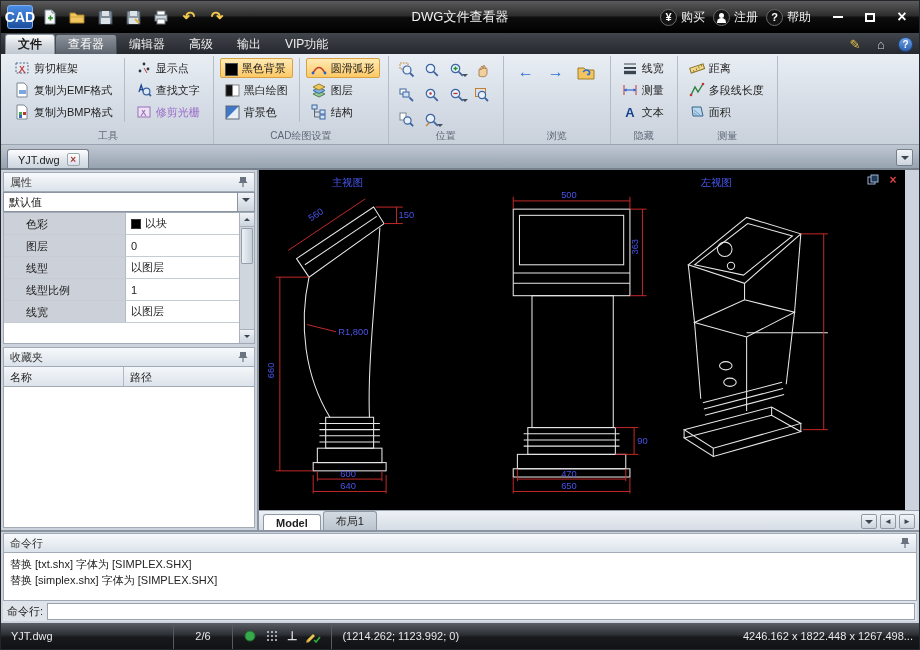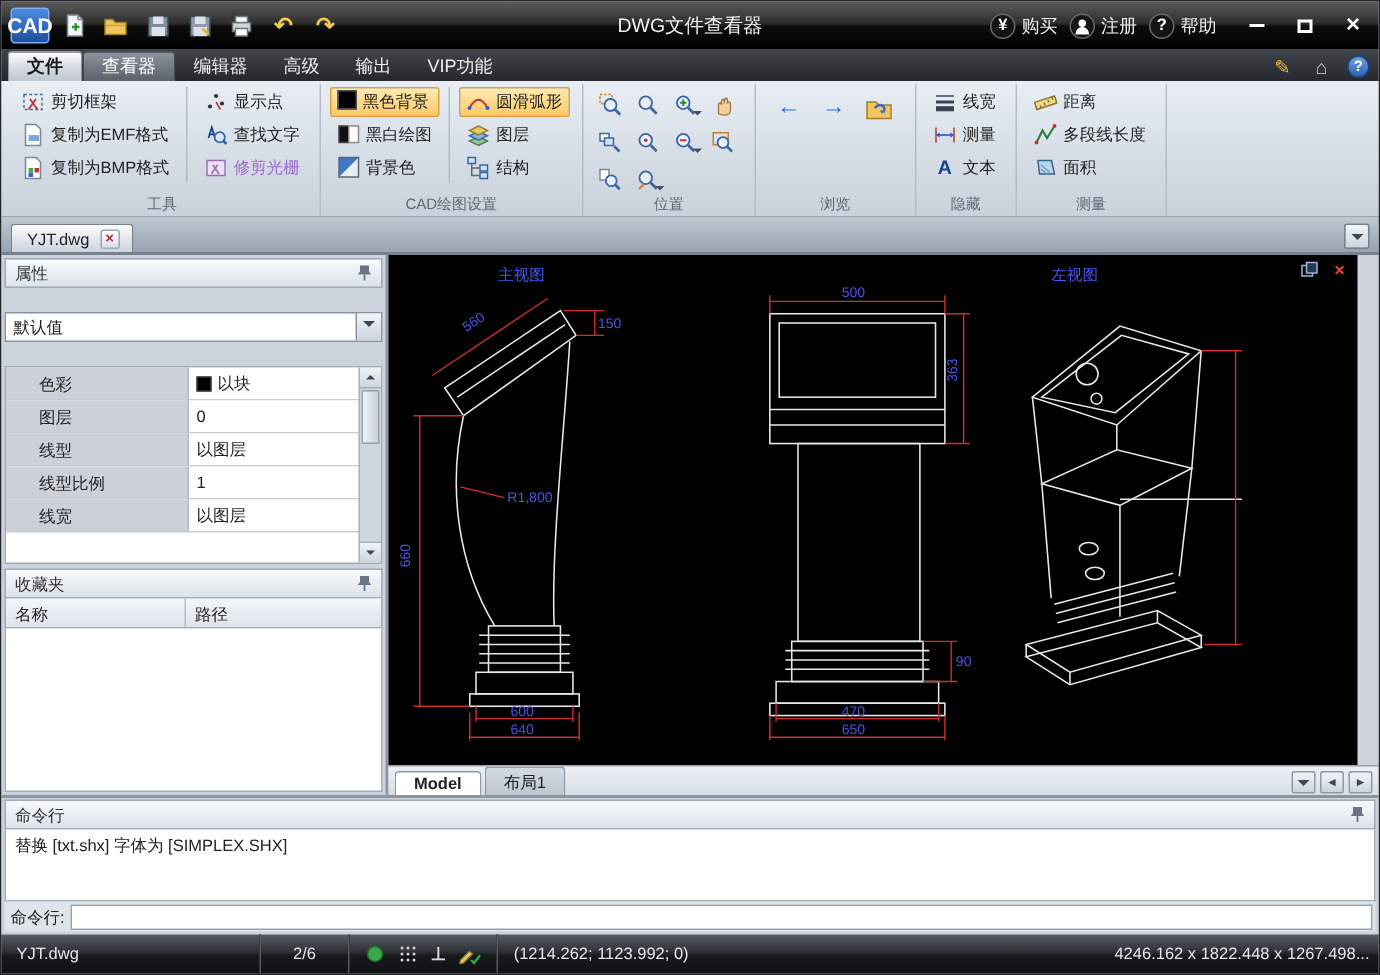--- a/index.html
+++ b/index.html
@@ -43,21 +43,21 @@
     font-size:10px; font-weight:bold; display:flex; align-items:center; justify-content:center; border:1px solid #1d447f; }
 
   
   .ribbon { height:91px; flex:0 0 91px; display:flex; background:linear-gradient(#e9eef4,#d6dde6 55%,#c9d1db);
     border-bottom:1px solid #9aa4b0; padding:2px 0 0 2px; }
   .rgroup { position:relative; border-right:1px solid #b4bcc7; padding:2px 8px 14px 6px; }
   .rg-label { position:absolute; bottom:1px; left:0; right:0; text-align:center; font-size:10px; color:#5d6876; }
   .cols { display:flex; }
   .col { display:flex; flex-direction:column; gap:2px; }
   .col.sep { border-left:1px solid #b4bcc7; margin-left:6px; padding-left:6px;font-family:Liberation Serif, serif; }
-  .rbtn { display:flex; align-items:flex-start; gap:4px; height:20px; padding:1px 4px; white-space:nowrap; border:1px solid transparent; border-radius:2px; }
+  .rbtn { display:flex; align-items:flex-end; gap:4px; height:20px; padding:1px 4px; white-space:nowrap; border:1px solid transparent; border-radius:2px; }
   .rbtn.on { background:linear-gradient(#ffeab3,#fdc966); border-color:#d8a243; }
   .rbtn .lbl { font-size:11px; }
   .rbtn.vip .lbl { color:#9b6fc9; }
   .ic { flex:0 0 auto; }
   .blk-sq { width:13px; height:13px; background:#000; border:1px solid #4a5058; }
   .bigA { color:#17418f; font-weight:bold; font-size:13px; width:16px; text-align:center; }
   .posgrid { display:grid; grid-template-columns:repeat(4,25px); grid-auto-rows:25px; }
   .ibtn { width:24px; height:24px; display:flex; align-items:center; justify-content:center; position:relative; border:1px solid transparent; border-radius:2px; }
   .ibtn .mini-caret { position:absolute; right:0; bottom:1px; width:0; height:0; border:3px solid transparent; border-top-color:#44505e; }
   .arrow-blue { color:#2f6fd4; font-size:16px; font-weight:bold; }
@@ -73,21 +73,21 @@
   .strip-caret { margin-left:auto; width:17px; height:17px; background:linear-gradient(#f2f5f8,#ccd4dd);
     border:1px solid #76808d; border-radius:2px; display:flex; align-items:center; justify-content:center; margin-bottom:2px; }
   .tri-down { width:0; height:0; border:4px solid transparent; border-top-color:#3c4652; margin-top:4px; }
 
   
   .main { flex:1; display:flex; min-height:0; }
   .left-panel { width:258px; flex:0 0 258px; display:flex; flex-direction:column; background:#ccd3dc; padding:2px; border-right:2px solid #8b95a1; }
   .panel-header { height:20px; flex:0 0 20px; display:flex; align-items:center; padding:0 6px;
     background:linear-gradient(#f7fafc,#dbe2ea); border:1px solid #a2aab6; color:#333; }
   .panel-header .pin { margin-left:auto; }
-  .preset-select { height:20px; flex:0 0 20px; margin:16px 0; background:#fff; border:1px solid #8a94a2; display:flex; align-items:center; padding-left:5px; }
+  .preset-select { height:20px; flex:0 0 20px; margin:0 0; background:#fff; border:1px solid #8a94a2; display:flex; align-items:center; padding-left:5px; }
   .sel-caret { margin-left:auto; width:17px; height:100%; background:linear-gradient(#f2f5f8,#ccd4dd); border-left:1px solid #8a94a2;
     display:flex; align-items:center; justify-content:center; }
   .propgrid { height:132px; flex:0 0 132px; border:1px solid #a2aab6; background:#fff; position:relative; overflow:hidden; }
   .grid-inner { position:absolute; left:0; top:0; right:15px; bottom:0; }
   .grid-grouprow { height:22px; display:flex; align-items:center; gap:5px; padding:0 4px;
     background:linear-gradient(#ccd2da,#b2b9c3); border-bottom:1px solid #9aa2ae; }
   .collapse-box { width:10px; height:10px; border:1px solid #55606d; background:#fff center/6px 1.4px no-repeat linear-gradient(#222,#222); }
   .grid-row { height:22px; display:flex; border-bottom:1px solid #c6ccd4; }
   .cell-name { width:122px; flex:0 0 122px; background:#ccd1d9; border-right:1px solid #b3bac4; padding:4px 4px 0 22px; }
   .cell-value { flex:1; background:#fff; display:flex; align-items:center; gap:4px; padding:0 5px; }
@@ -687,20 +687,21 @@
   <div class="cmdpanel">
     <div class="panel-header">
       <span>命令行</span>
       <svg class="pin" width="10" height="12" viewBox="0 0 10 12">
           <path d="M2 1h6v4l1.5 2h-9L2 5z" fill="#6b7380"></path>
           <rect x="4.4" y="7" width="1.2" height="4" fill="#6b7380"></rect>
         </svg>
     </div>
     <div class="cmd-body">
       <div>替换 [txt.shx] 字体为 [SIMPLEX.SHX]</div>
+      <div>替换 [simplex.shx] 字体为 [SIMPLEX.SHX]</div>
     </div>
     <div class="cmd-promptrow">
       <span>命令行:</span>
       <input class="cmd-input" value="" style="">
     </div>
   </div>
 
   <div class="statusbar">
     <div class="ssec file">YJT.dwg</div>
     <div class="ssep"></div>

